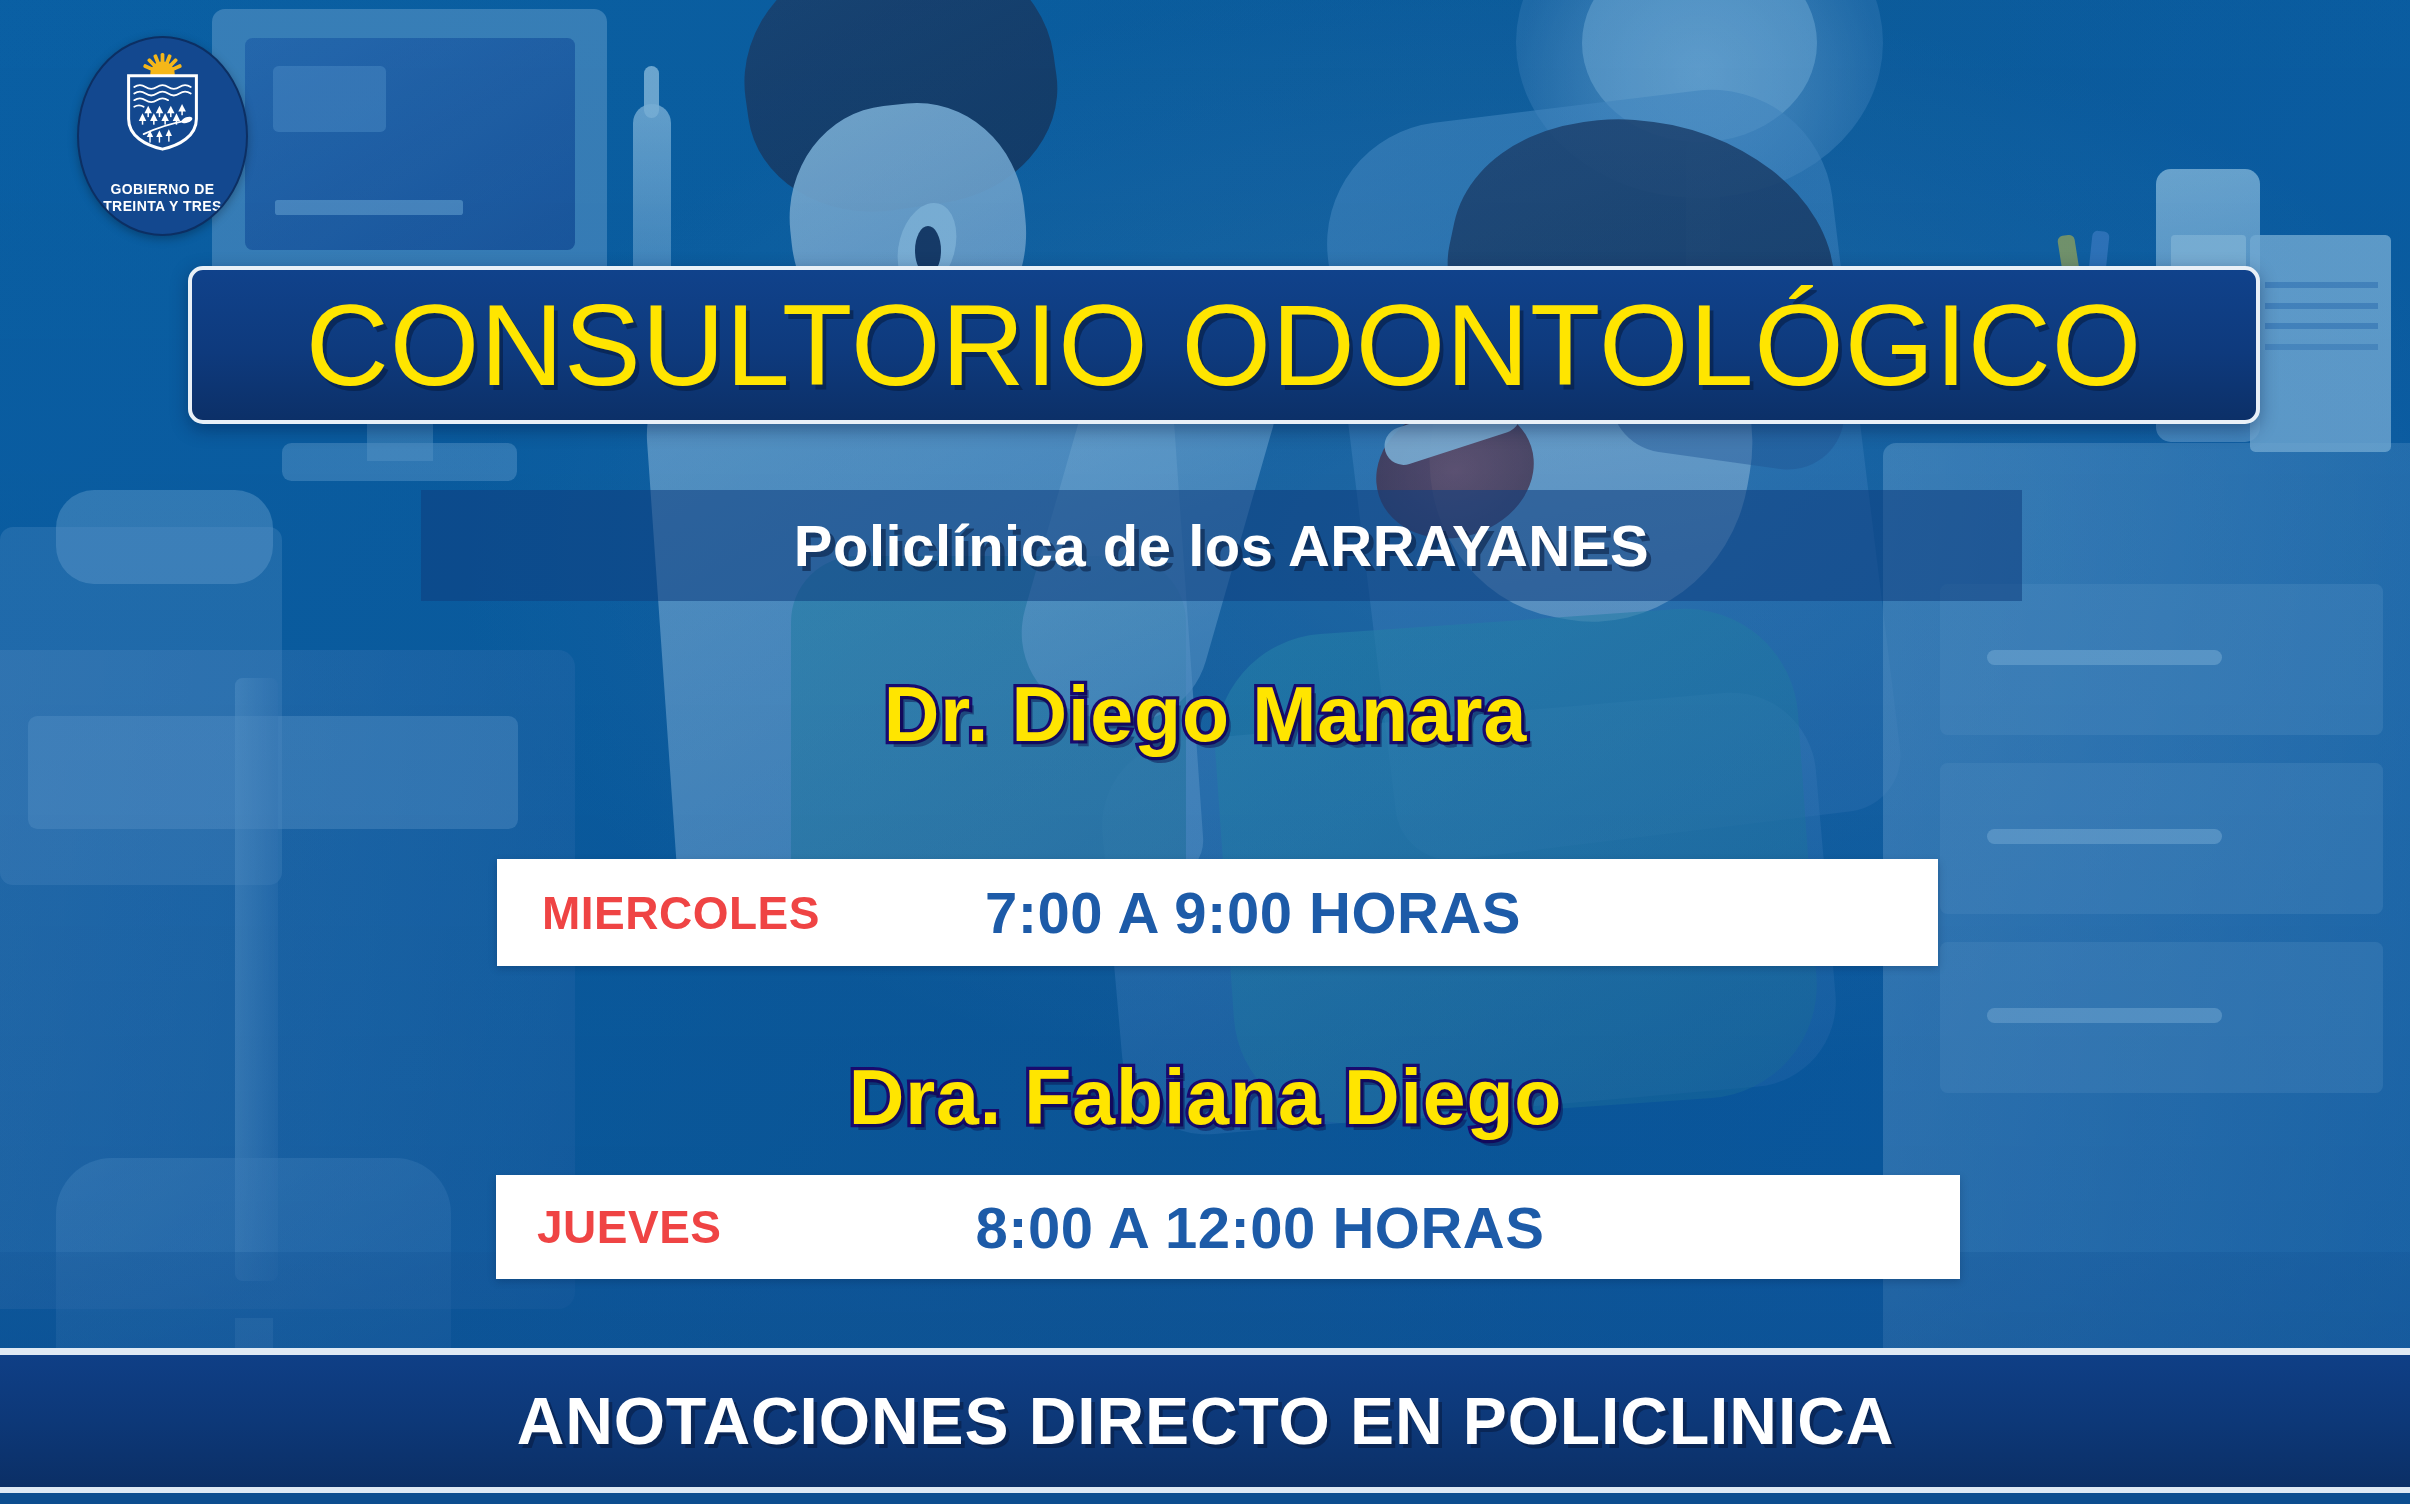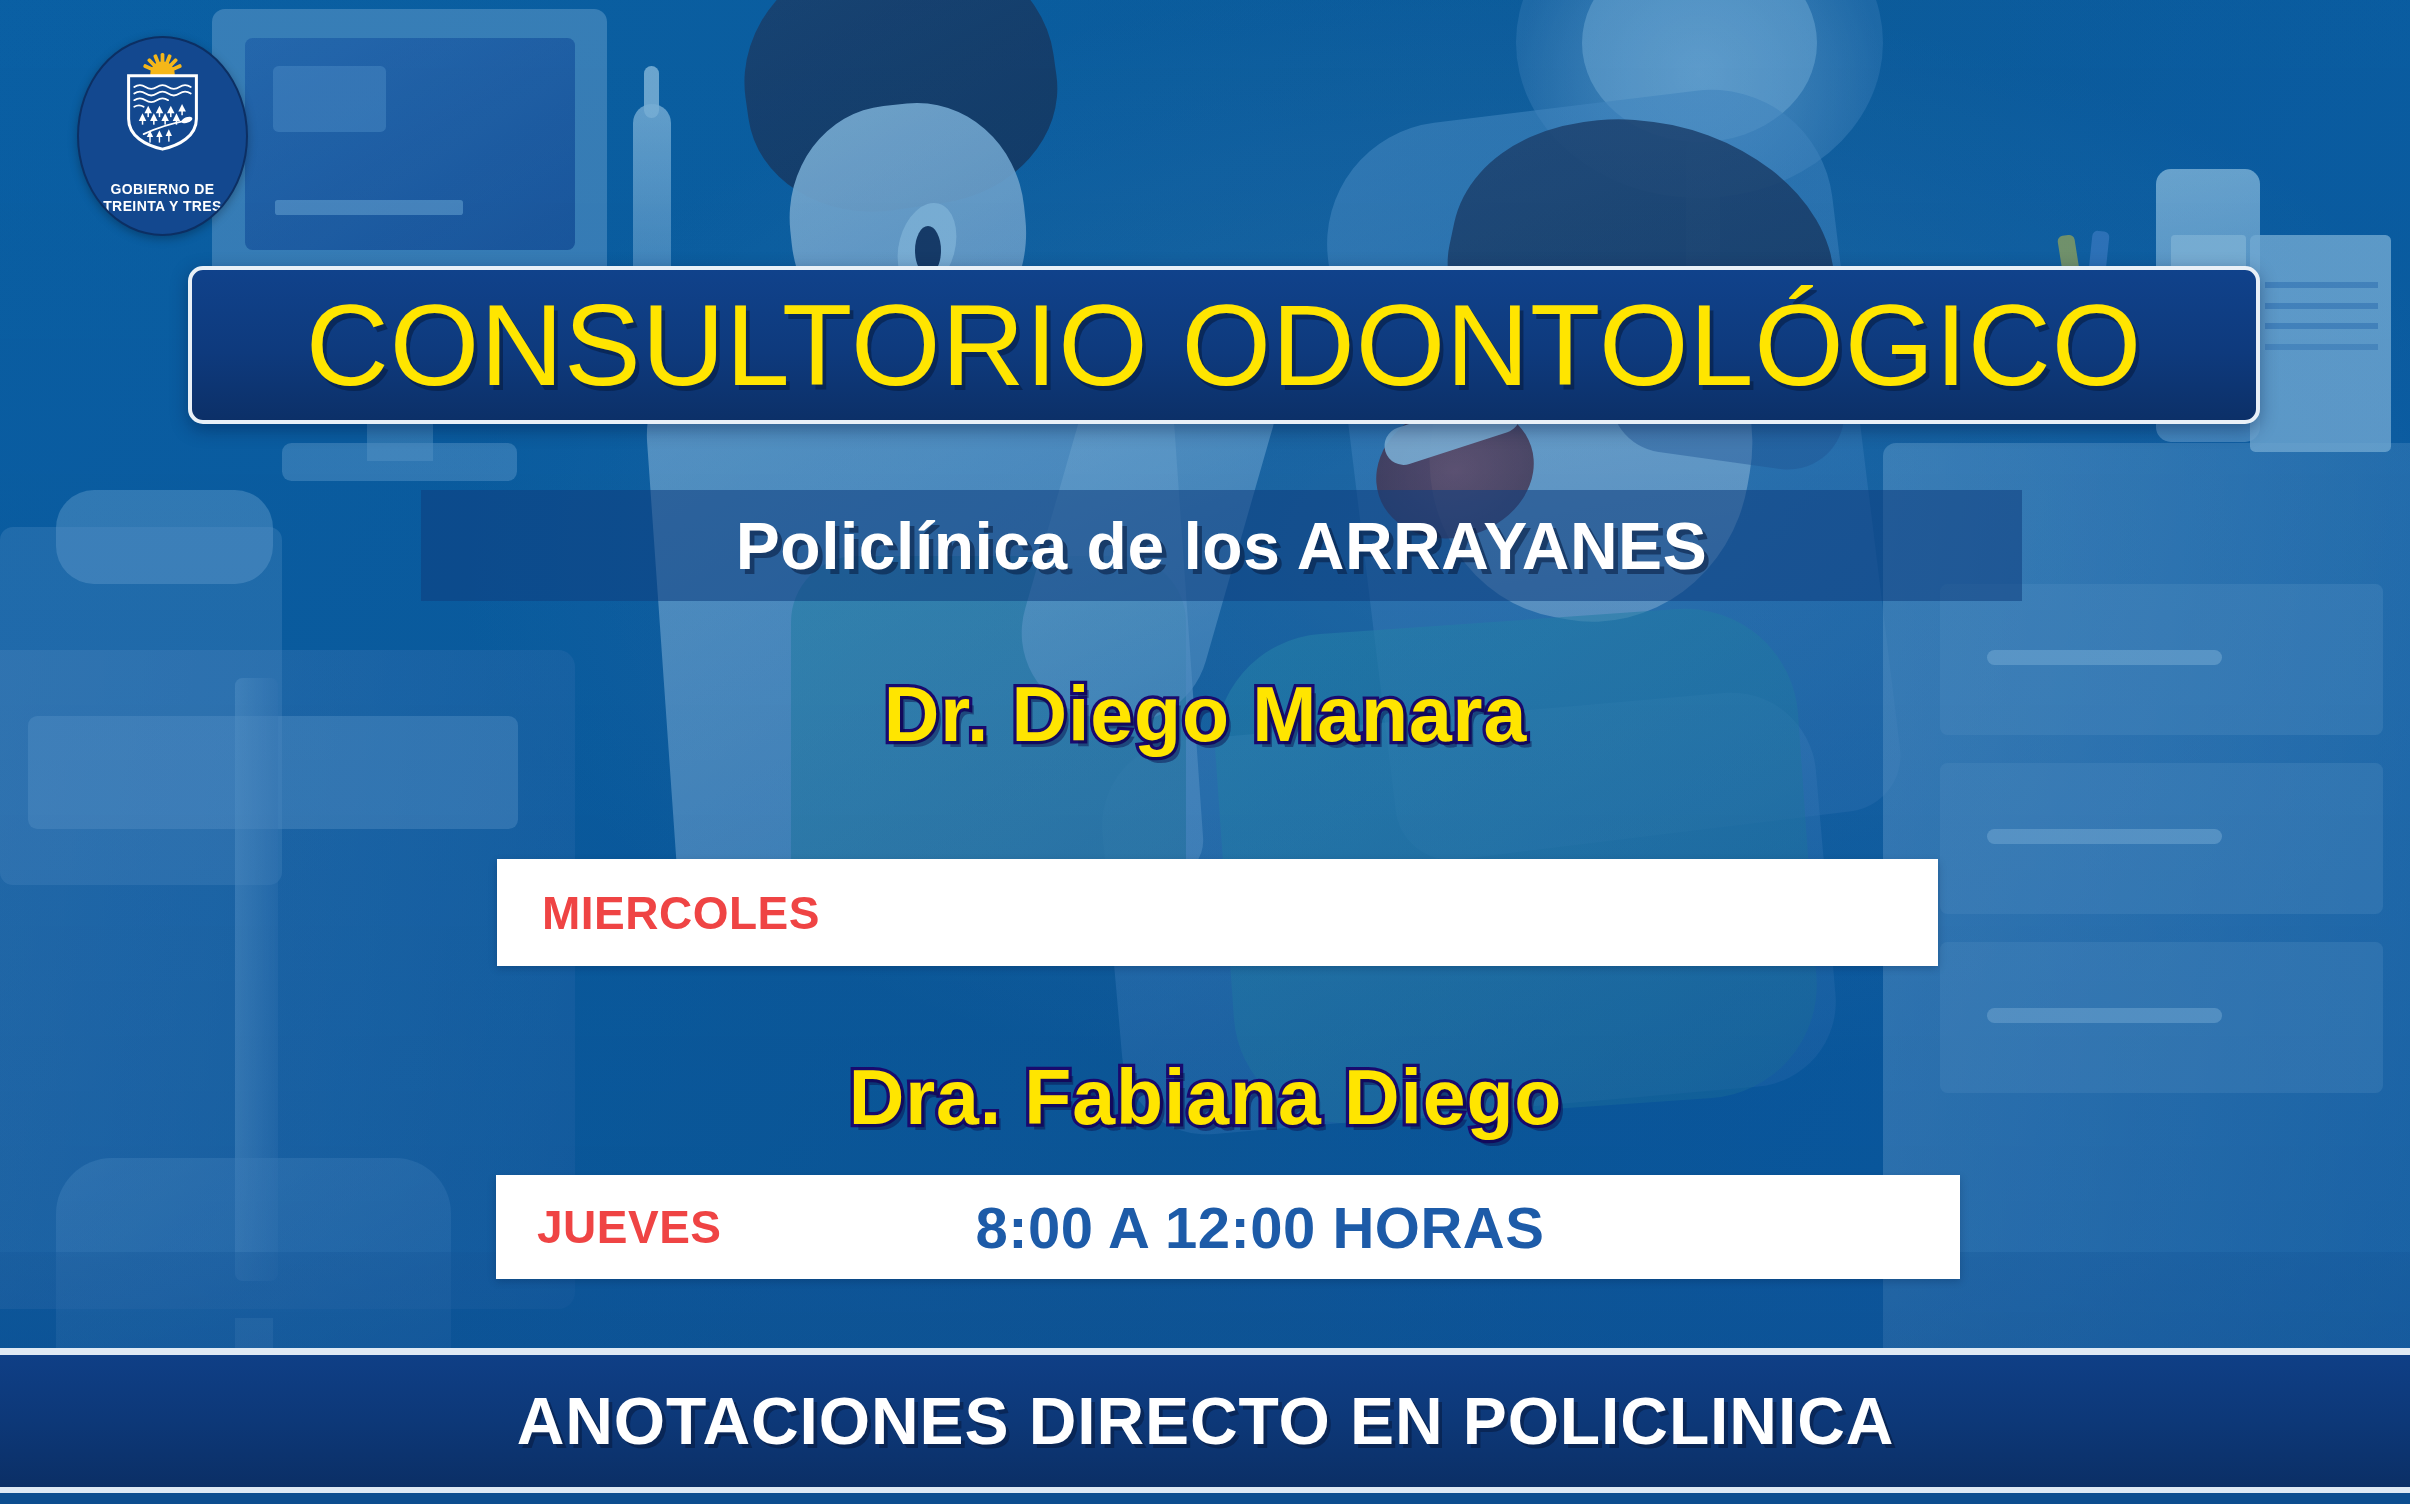--- a/index.html
+++ b/index.html
@@ -124,21 +124,21 @@
     font-family:"Liberation Sans", sans-serif;
   }
 
   
   .subtitle-wrap{
     position:absolute;left:421px;top:490px;width:1601px;height:111px;
     background:rgba(14,62,126,.55);
     display:flex;align-items:center;justify-content:center;
   }
   .subtitle-text{
-    color:#ffffff;font-size:66px;font-weight:bold;white-space:nowrap;
+    color:#ffffff;font-size:58px;font-weight:bold;white-space:nowrap;
     text-shadow:4.7px 4.7px 0 rgba(7,28,62,.55);
     letter-spacing:0.5px;
   }
 
   
   .doctor{
     position:absolute;width:100%;text-align:center;
     font-size:77px;font-weight:bold;color:#FFE500;
     letter-spacing:0.9px;white-space:nowrap;
     -webkit-text-stroke:6.6px #190a6e;
@@ -323,20 +323,21 @@
   </div>
 
   <div class="subtitle-wrap">
     <div class="subtitle-text">Policlínica de los ARRAYANES</div>
   </div>
 
   <div class="doctor doctor-1">Dr. Diego Manara</div>
 
   <div class="sched sched-1">
     <span class="sched-day">MIERCOLES</span>
+    <span class="sched-hours">7:00 A 9:00 HORAS</span>
   </div>
 
   <div class="doctor doctor-2">Dra. Fabiana Diego</div>
 
   <div class="sched sched-2">
     <span class="sched-day">JUEVES</span>
     <span class="sched-hours">8:00 A 12:00 HORAS</span>
   </div>
 
   <div class="footer-band">

